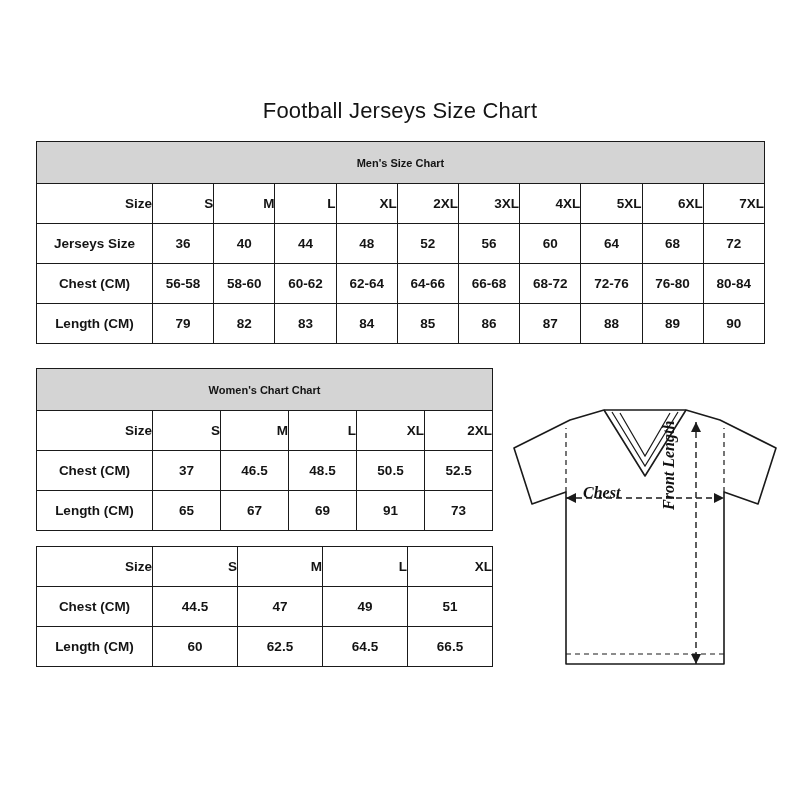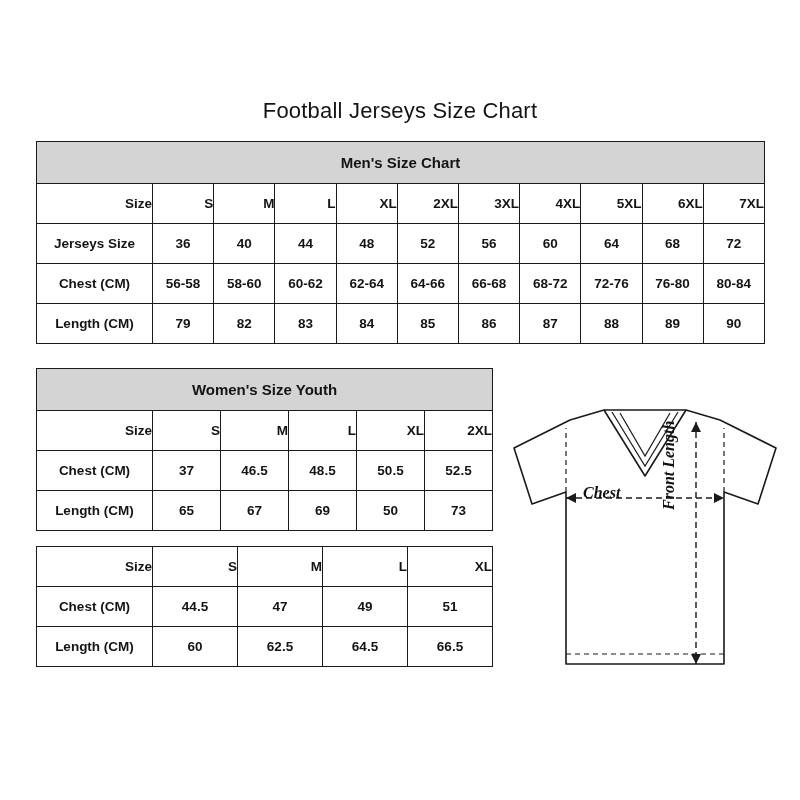--- a/index.html
+++ b/index.html
@@ -36,21 +36,21 @@
     border: 1.6px solid #1a1a1a;
     text-align: center;
     vertical-align: middle;
     font-size: 13.5px;
     font-weight: bold;
     color: #141414;
     padding: 0;
   }
   table.size-table .caption-cell {
     background: #d4d4d4;
-    font-size: 15px;
+    font-size: 11px;
     font-weight: bold;
     height: 41px;
   }
   table.size-table tr.data-row td {
     height: 39px;
     margin-left: 44px;
   }
   table.size-table tr.header-row td {
     height: 39px;
     text-align: right;
@@ -202,21 +202,21 @@
     <colgroup>
       <col class="label-col">
       <col class="data-col">
         <col class="data-col">
         <col class="data-col">
         <col class="data-col">
         <col class="data-col">
     </colgroup>
     <tbody>
       <tr>
-        <td class="caption-cell" colspan="6">Women's Size Youth</td>
+        <td class="caption-cell" colspan="6">Women's Chart Chart</td>
       </tr>
       <tr class="header-row">
         <td class="row-label">Size</td>
         <td>S</td>
         <td>M</td>
         <td>L</td>
         <td>XL</td>
         <td>2XL</td>
       </tr>
       <tr class="data-row">
@@ -225,21 +225,21 @@
         <td>46.5</td>
         <td>48.5</td>
         <td>50.5</td>
         <td>52.5</td>
       </tr>
       <tr class="data-row">
         <td class="row-label">Length (CM)</td>
         <td>65</td>
         <td>67</td>
         <td>69</td>
-        <td>50</td>
+        <td>91</td>
         <td>73</td>
       </tr>
     </tbody>
   </table>
 </div>
 
 <div id="youth-wrap">
   <table class="size-table" id="youth-table">
     <colgroup>
       <col class="label-col">

